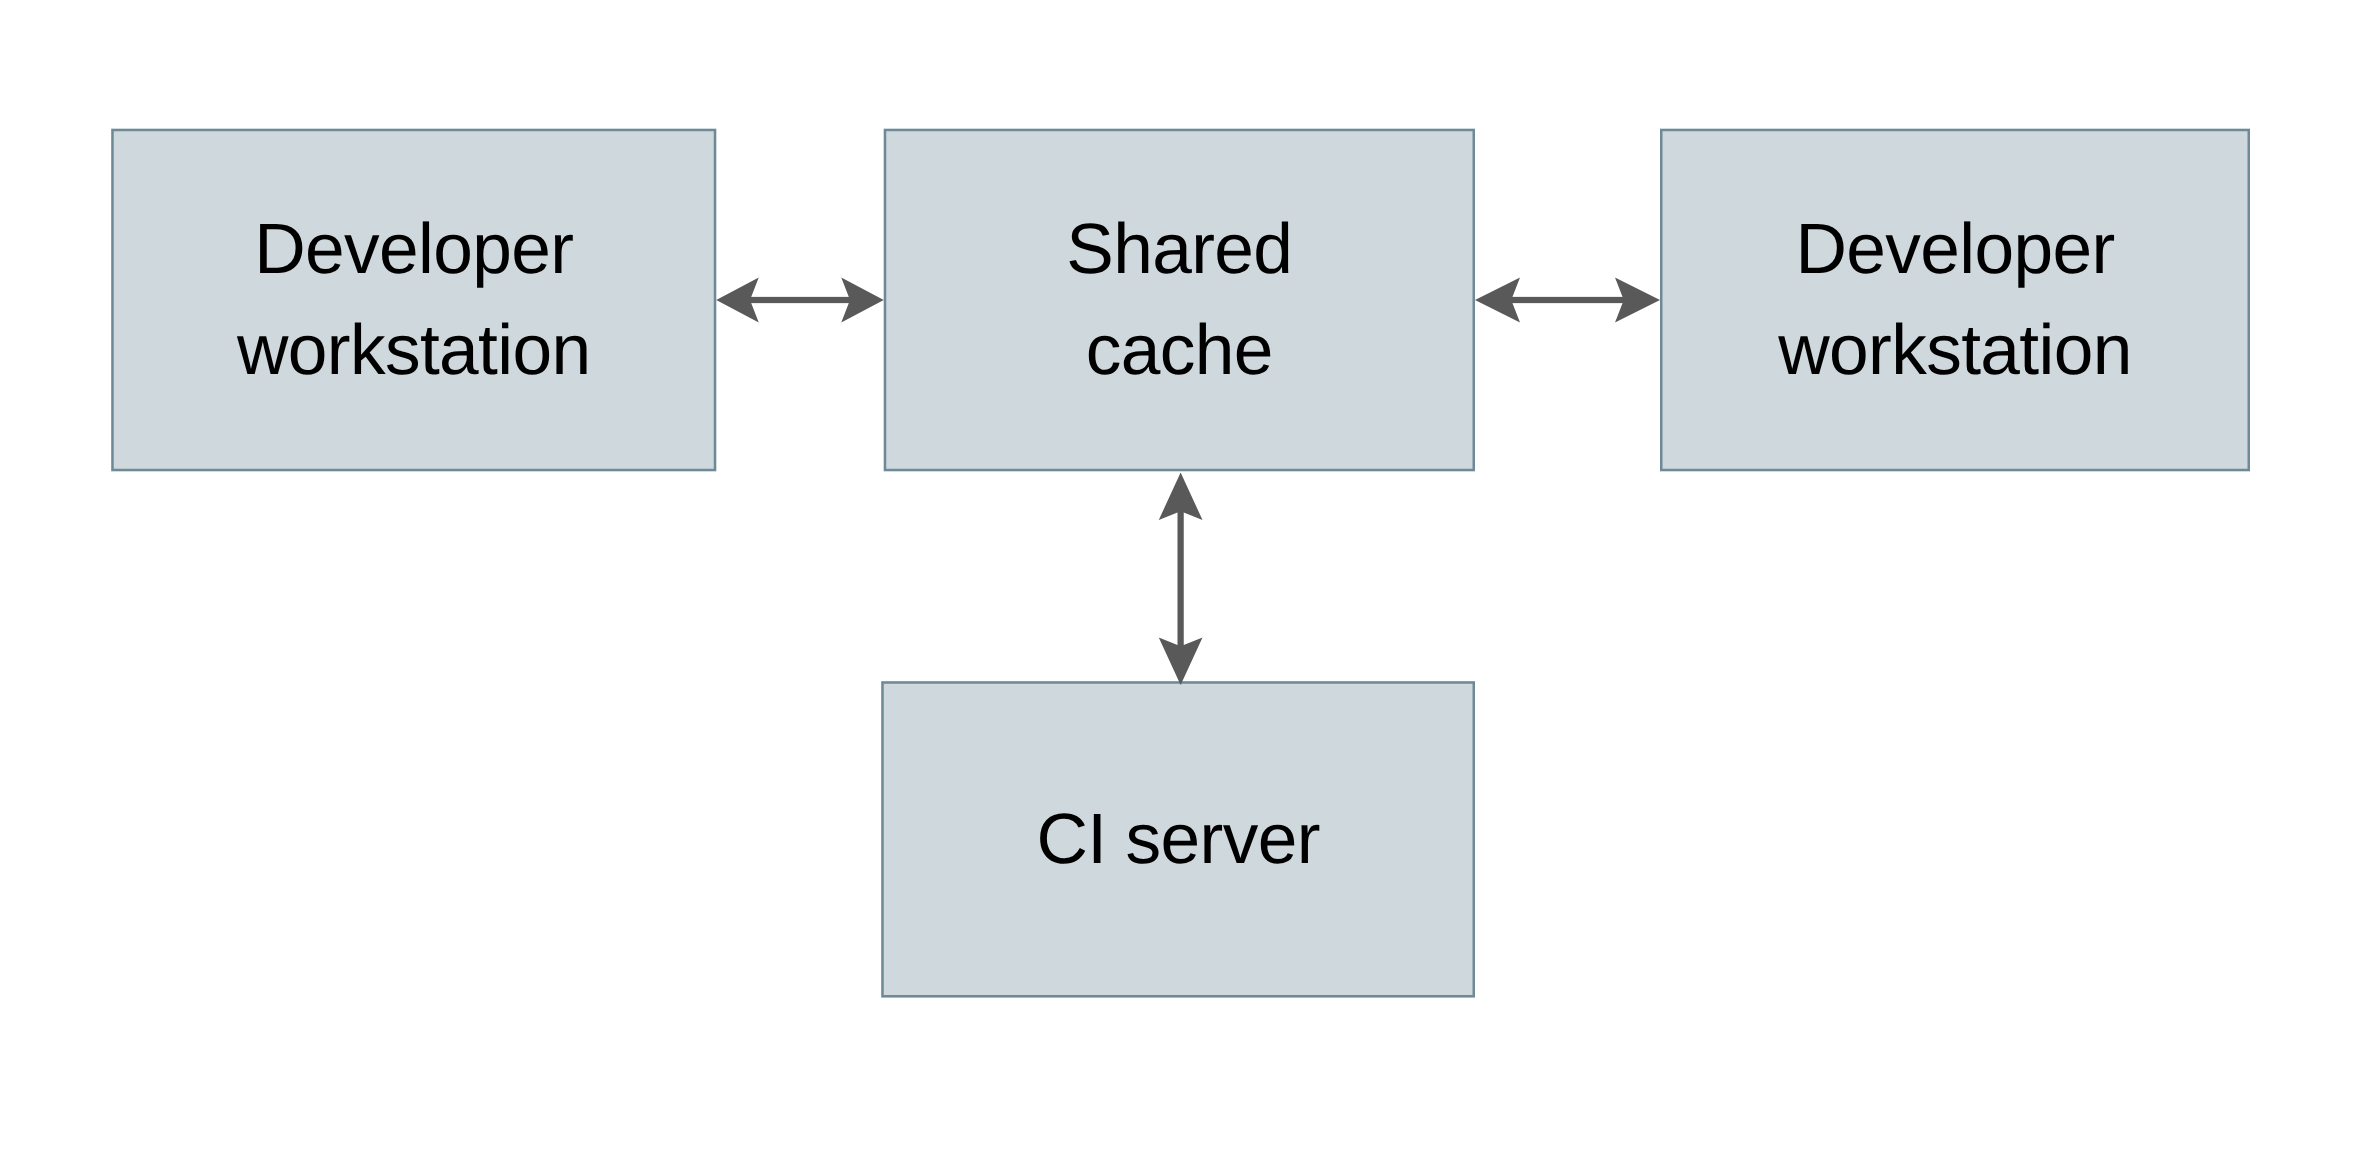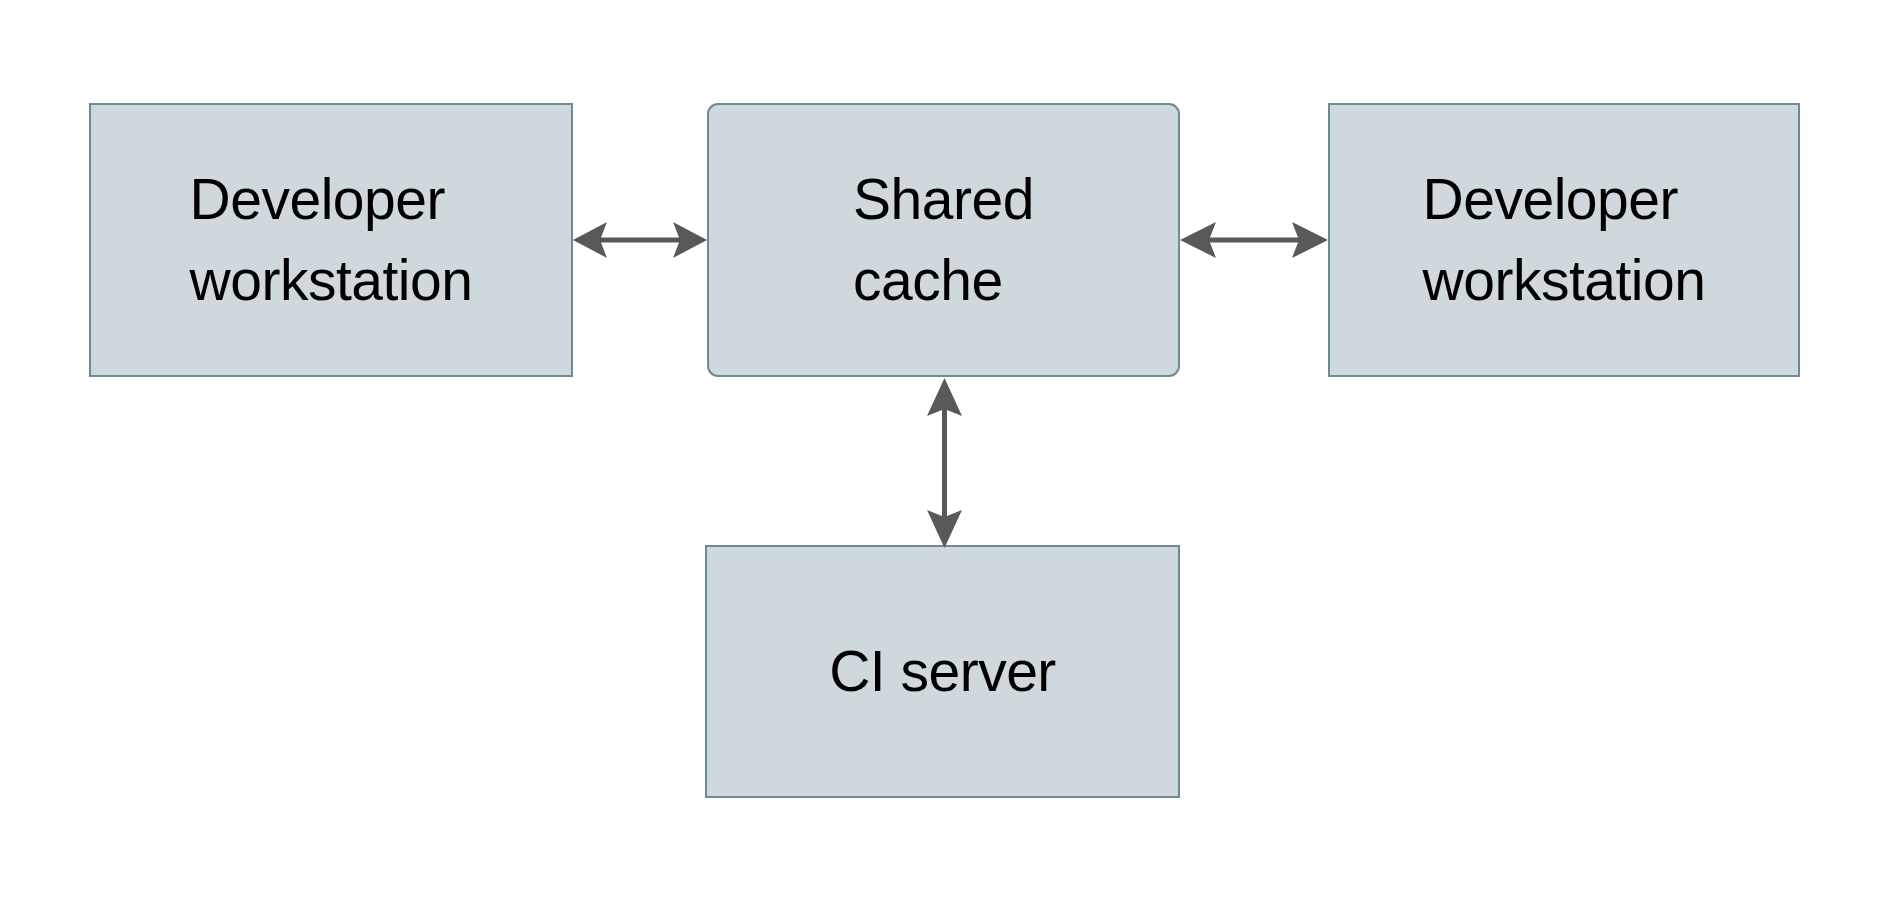--- a/index.html
+++ b/index.html
@@ -19,21 +19,21 @@
     overflow: hidden;
   }
   .node {
     position: absolute;
     box-sizing: border-box;
     background: #cfd8dc;
     border: 2px solid #6e8a96;
     display: flex;
     align-items: center;
     justify-content: center;
-    text-align: left;
+    text-align: center;
   }
   .node-label {
     font-family: "Liberation Sans", sans-serif;
     font-size: 57px;
     line-height: 1.42;
     color: #000000;
     letter-spacing: -0.5px;
     font-weight: 400;
     white-space: pre-line;
     padding: 0 6px;
@@ -50,21 +50,21 @@
 </head>
 <body>
 
 <div id="canvas">
 
   <div class="node" id="node-dev-left" style="left:89px; top:103px; width:484px; height:274px;">
     <span class="node-label">Developer
 workstation</span>
   </div>
 
-  <div class="node" id="node-shared-cache" style="left:707px; top:103px; width:473px; height:274px;border-radius:11px;">
+  <div class="node" id="node-shared-cache" style="left:707px; top:103px; width:473px; height:274px;">
     <span class="node-label">Shared
 cache</span>
   </div>
 
   <div class="node" id="node-dev-right" style="left:1328px; top:103px; width:472px; height:274px;">
     <span class="node-label">Developer
 workstation</span>
   </div>
 
   <div class="node" id="node-ci-server" style="left:705px; top:545px; width:475px; height:253px;">

